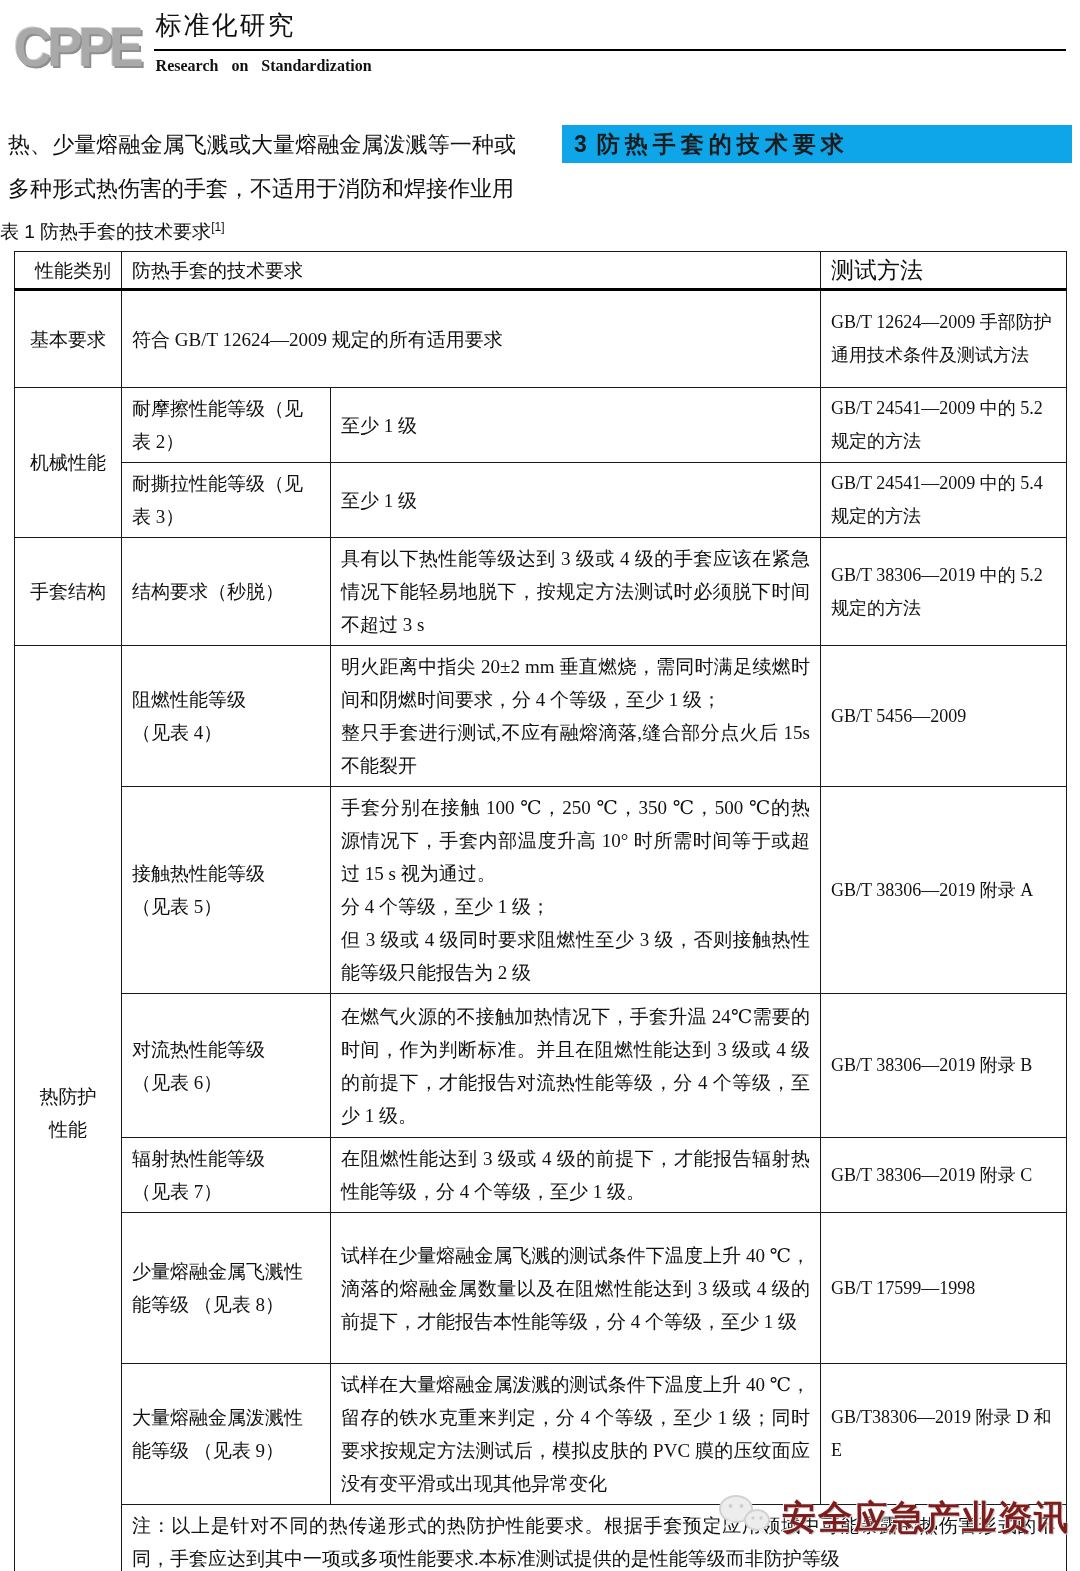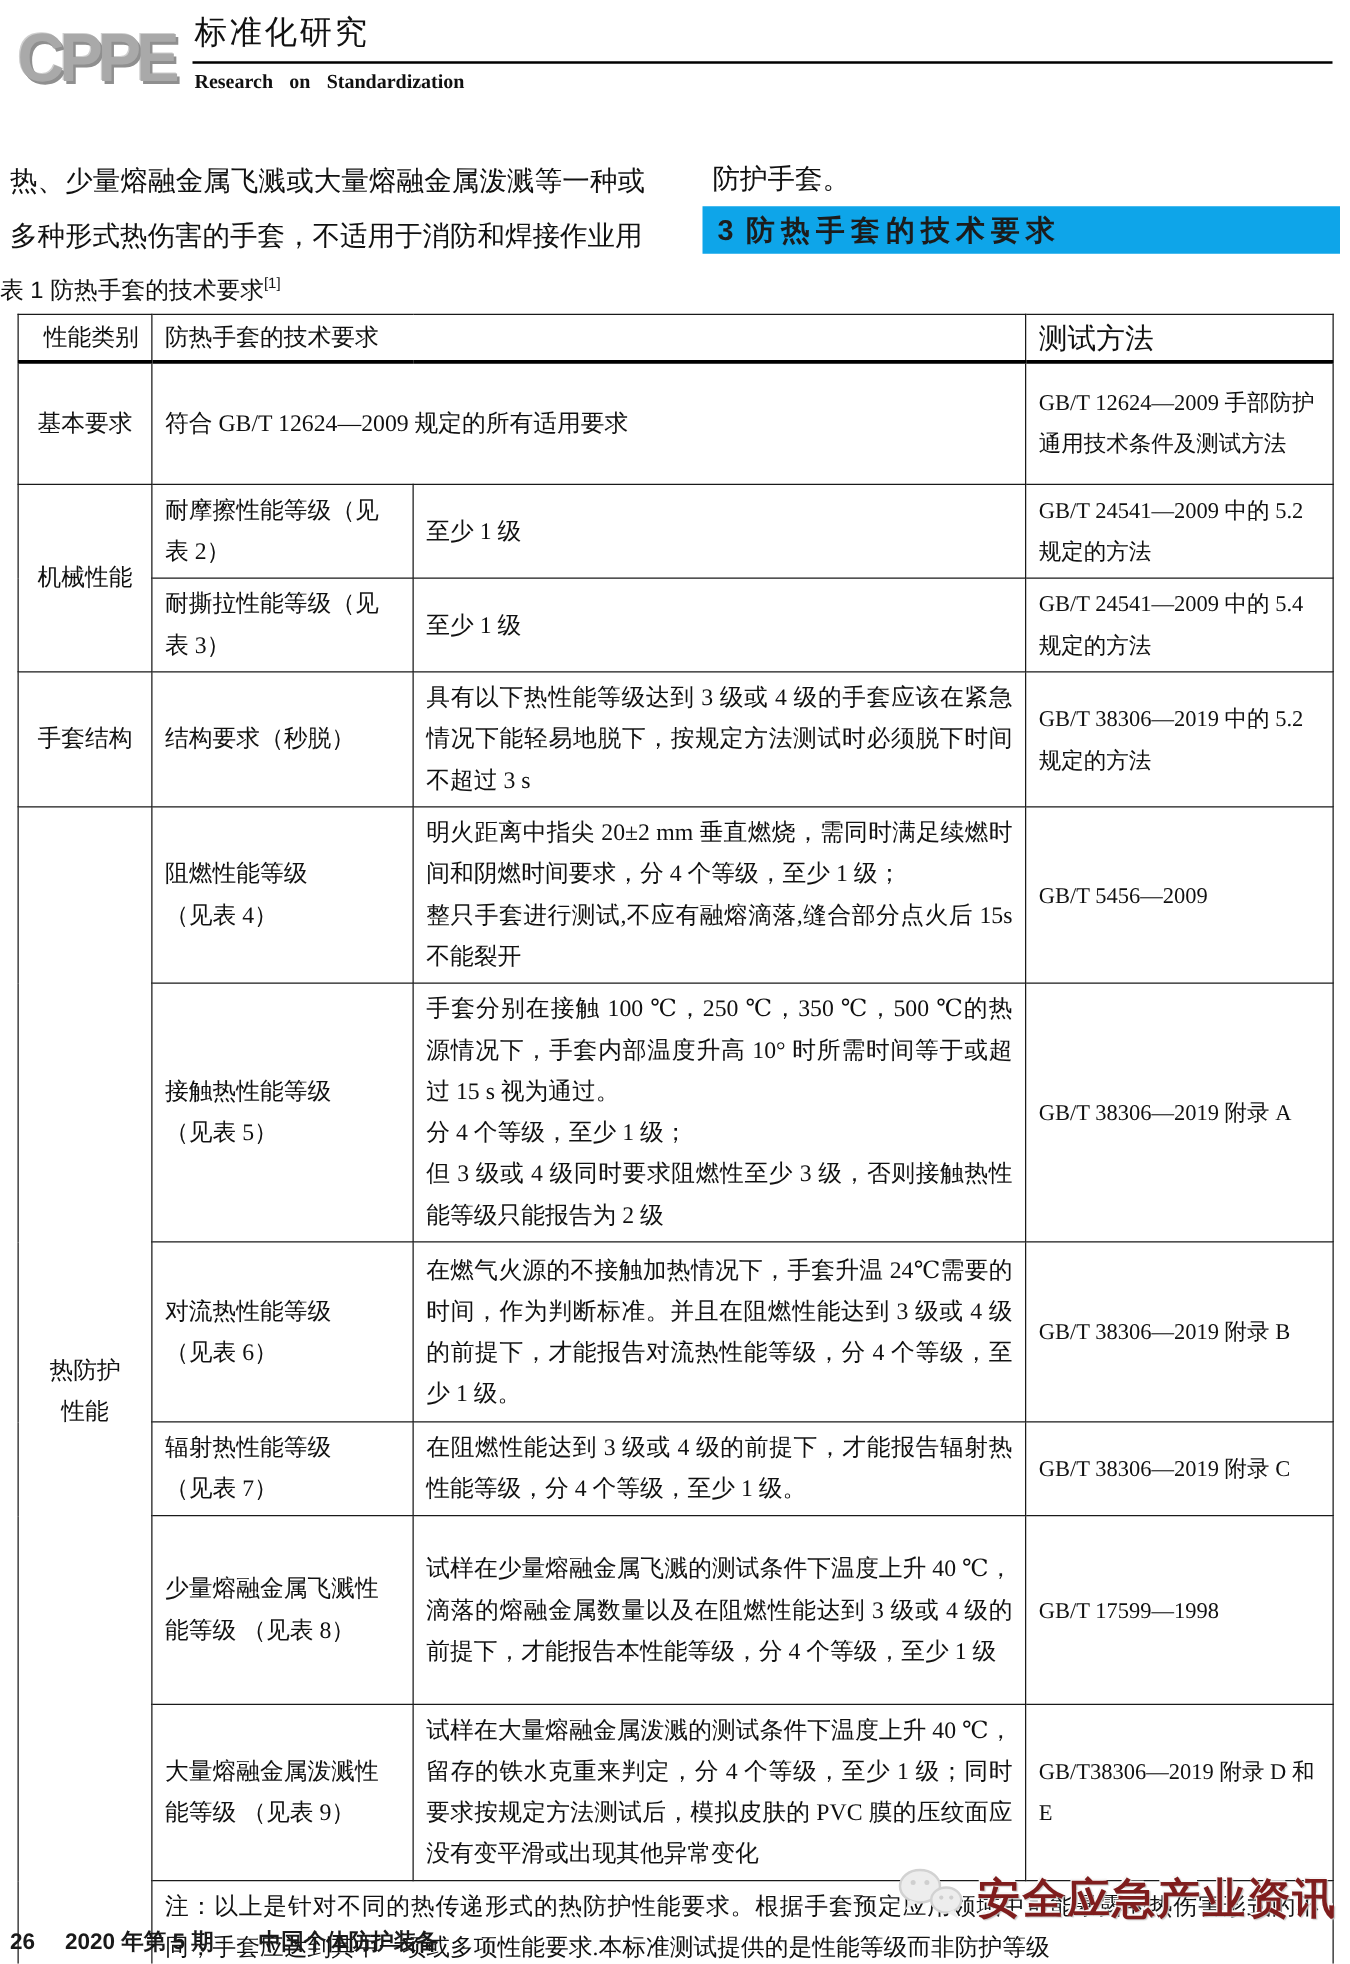--- a/index.html
+++ b/index.html
@@ -111,21 +111,20 @@
     <div class="logo">CPPE</div>
     <div class="mast-right">
       <div class="mast-title">标准化研究</div>
       <div class="mast-sub">Research  on  Standardization</div>
     </div>
   </div>
 
   <div class="intro">
     <div class="intro-left">热、少量熔融金属飞溅或大量熔融金属泼溅等一种或多种形式热伤害的手套，不适用于消防和焊接作业用</div>
     <div class="intro-right">
-      <div class="intro-right-line">防护手套。</div>
       <div class="section-bar">
         <span class="sec-no">3</span><span>防热手套的技术要求</span>
       </div>
     </div>
   </div>
 
   <div class="tbl-caption">
     <span>表 1  防热手套的技术要求</span><sup>[1]</sup>
   </div>
 
@@ -230,19 +229,14 @@
           <circle cx="14.5" cy="14" r="2"></circle>
             <circle cx="25.5" cy="14" r="2"></circle>
           <circle cx="37" cy="26" r="1.7"></circle>
             <circle cx="45" cy="26" r="1.7"></circle>
         </g>
       </svg>
     </span>
     <span class="wm-text">安全应急产业资讯</span>
   </div>
 
-  <div class="footer">
-    <span class="pg">26</span>
-    <span class="issue">2020 年第 5 期</span>
-    <span class="journal">中国个体防护装备</span>
-  </div>
 
 </div>
 
 </body></html>

